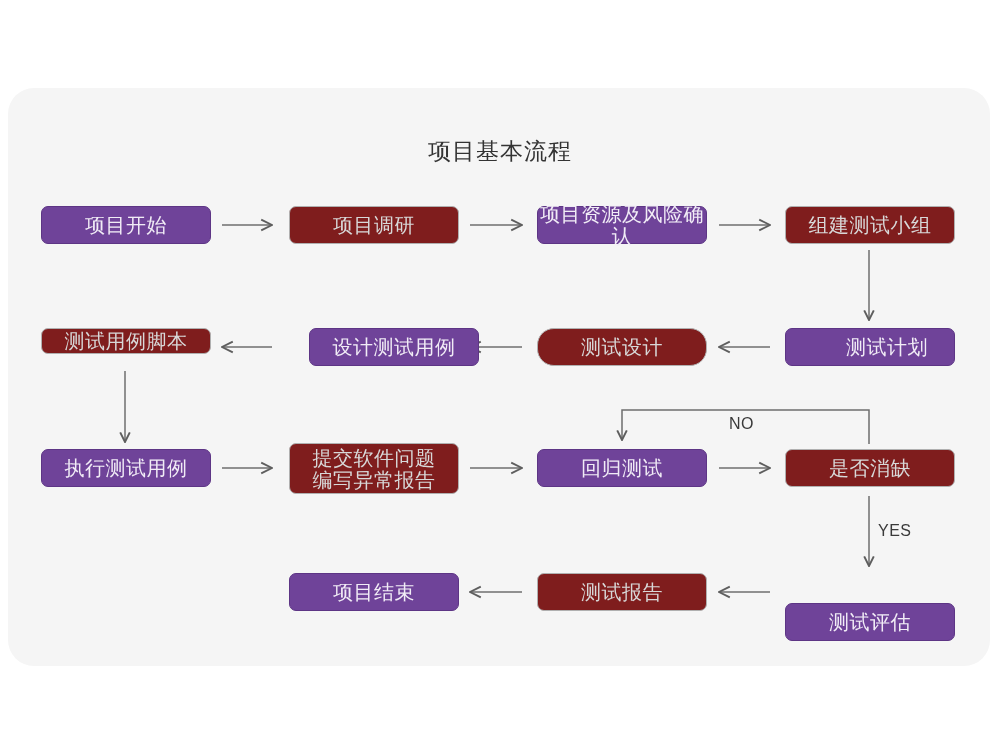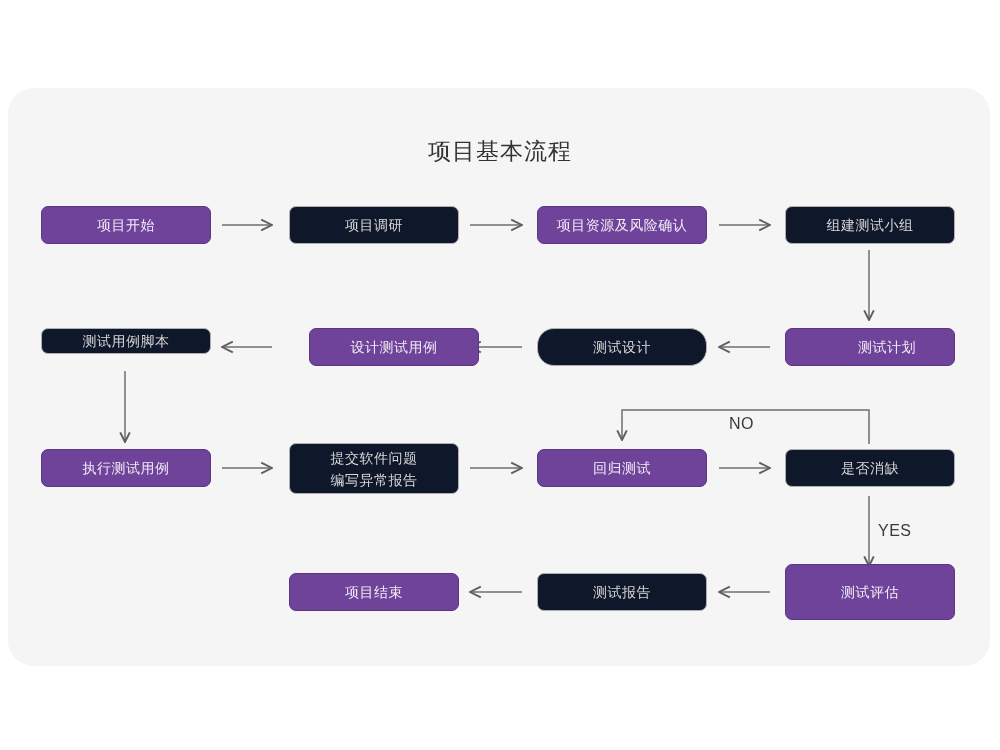--- a/index.html
+++ b/index.html
@@ -51,32 +51,32 @@
     margin: 0;
   }
   .node {
     position: absolute;
     box-sizing: border-box;
     border-radius: 7px;
     display: flex;
     align-items: center;
     justify-content: center;
     text-align: center;
-    font-size: 14px;
+    font-size: 20px;
     line-height: 22px;
     letter-spacing: 0.5px;
     white-space: pre-line;
   }
   .node.purple {
     background: #6f4399;
     border: 1.5px solid #5d3585;
     color: #f1ecf6;
   }
   .node.gray {
-    background: #0f172a;
+    background: #7f1d1d;
     border: 1.5px solid #b0b0b0;
     color: #d8d8d8;
   }
   .edge-label {
     position: absolute;
     font-size: 16px;
     line-height: 20px;
     color: #3a3a3a;
     letter-spacing: 0.5px;
   }
@@ -149,19 +149,19 @@
 编写异常报告</div>
 
   <div class="node purple" style="left:537px; top:449px; width:170px; height:38px;">回归测试</div>
 
   <div class="node gray" style="left:785px; top:449px; width:170px; height:38px;">是否消缺</div>
 
   <div class="node purple" style="left:289px; top:573px; width:170px; height:38px;">项目结束</div>
 
   <div class="node gray" style="left:537px; top:573px; width:170px; height:38px;">测试报告</div>
 
-  <div class="node purple" style="left:785px; top:564px; width:170px; height:56px;">测试评估</div>
+  <div class="node purple" style="left:785px; top:603px; width:170px; height:38px;">测试评估</div>
 
   <div class="edge-label" style="left:729px; top:414px;">NO</div>
 
   <div class="edge-label" style="left:878px; top:521px;">YES</div>
 
 </div>
 
 </body></html>

